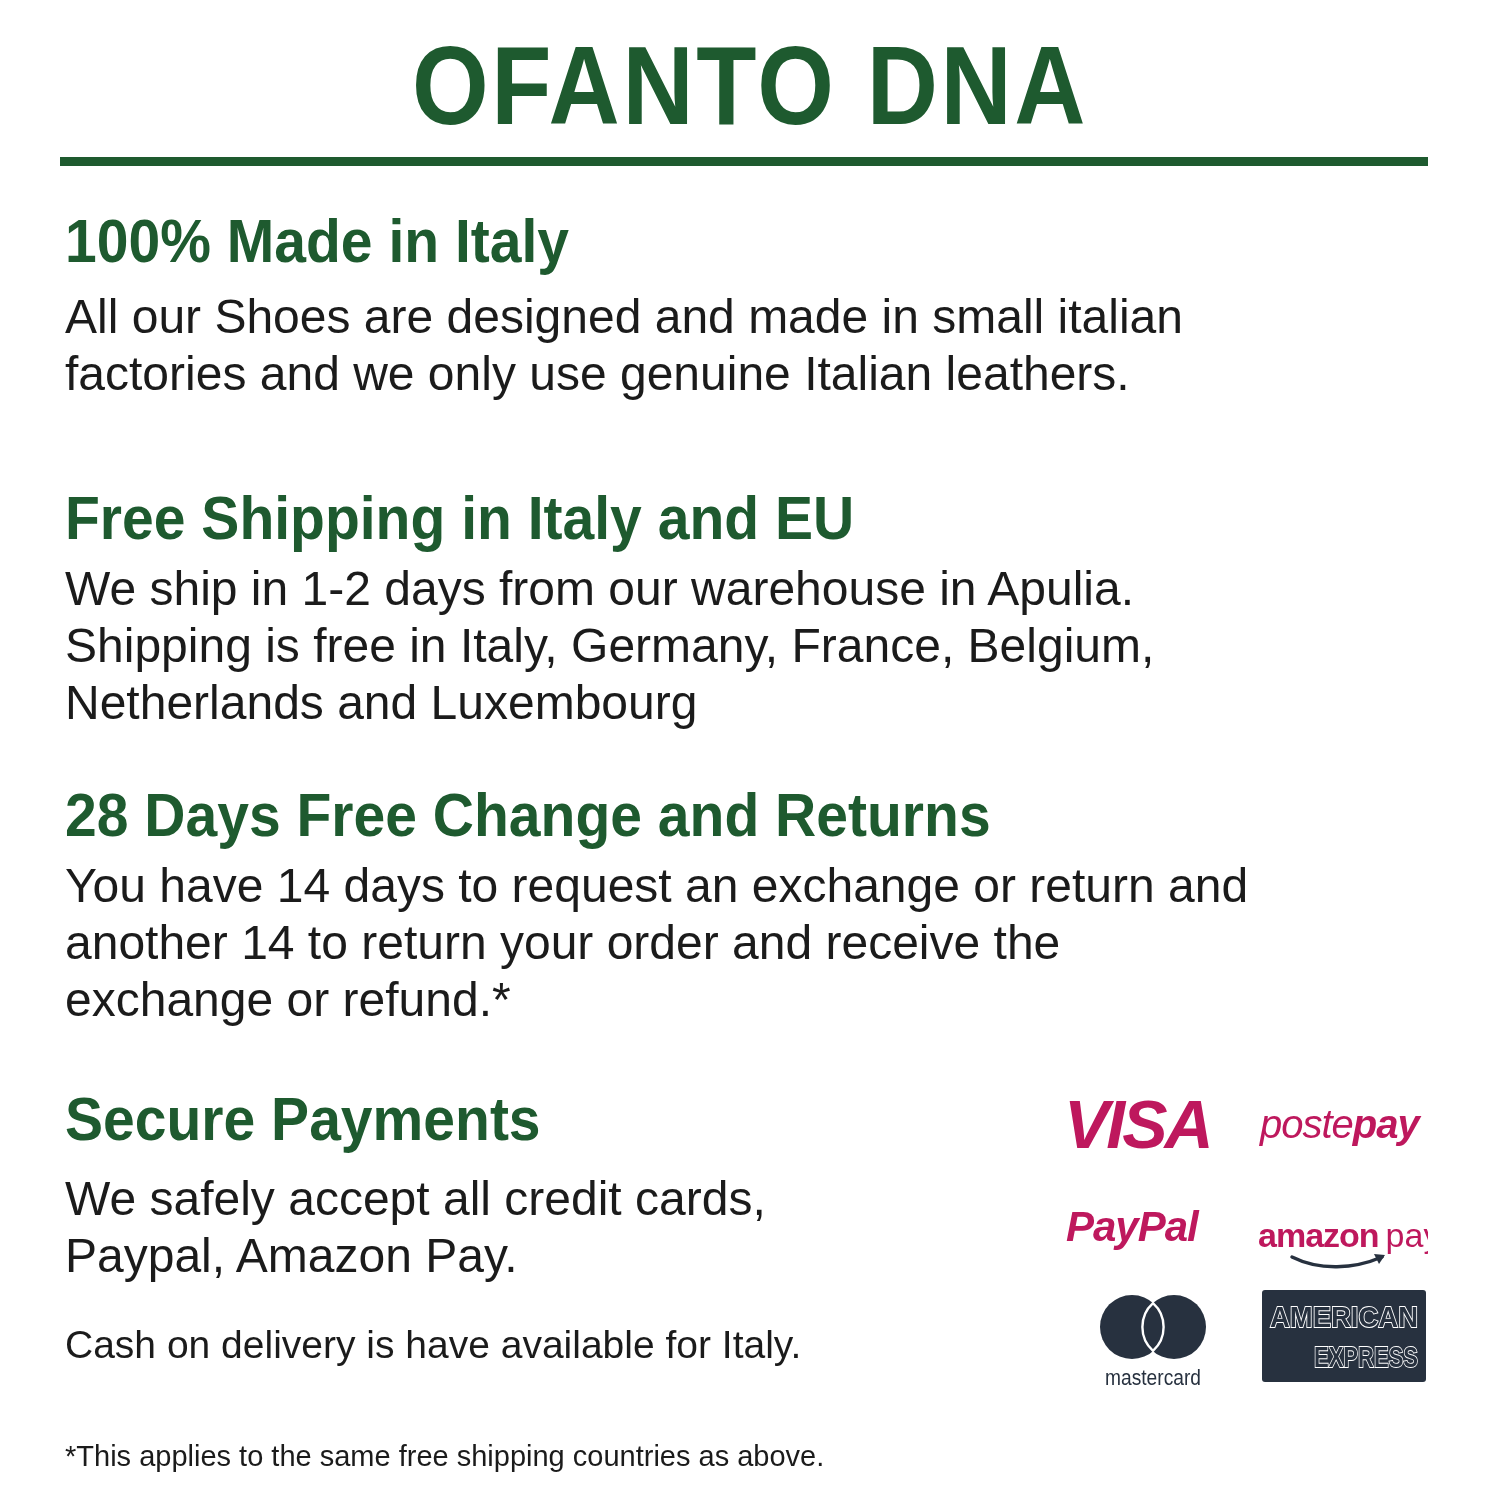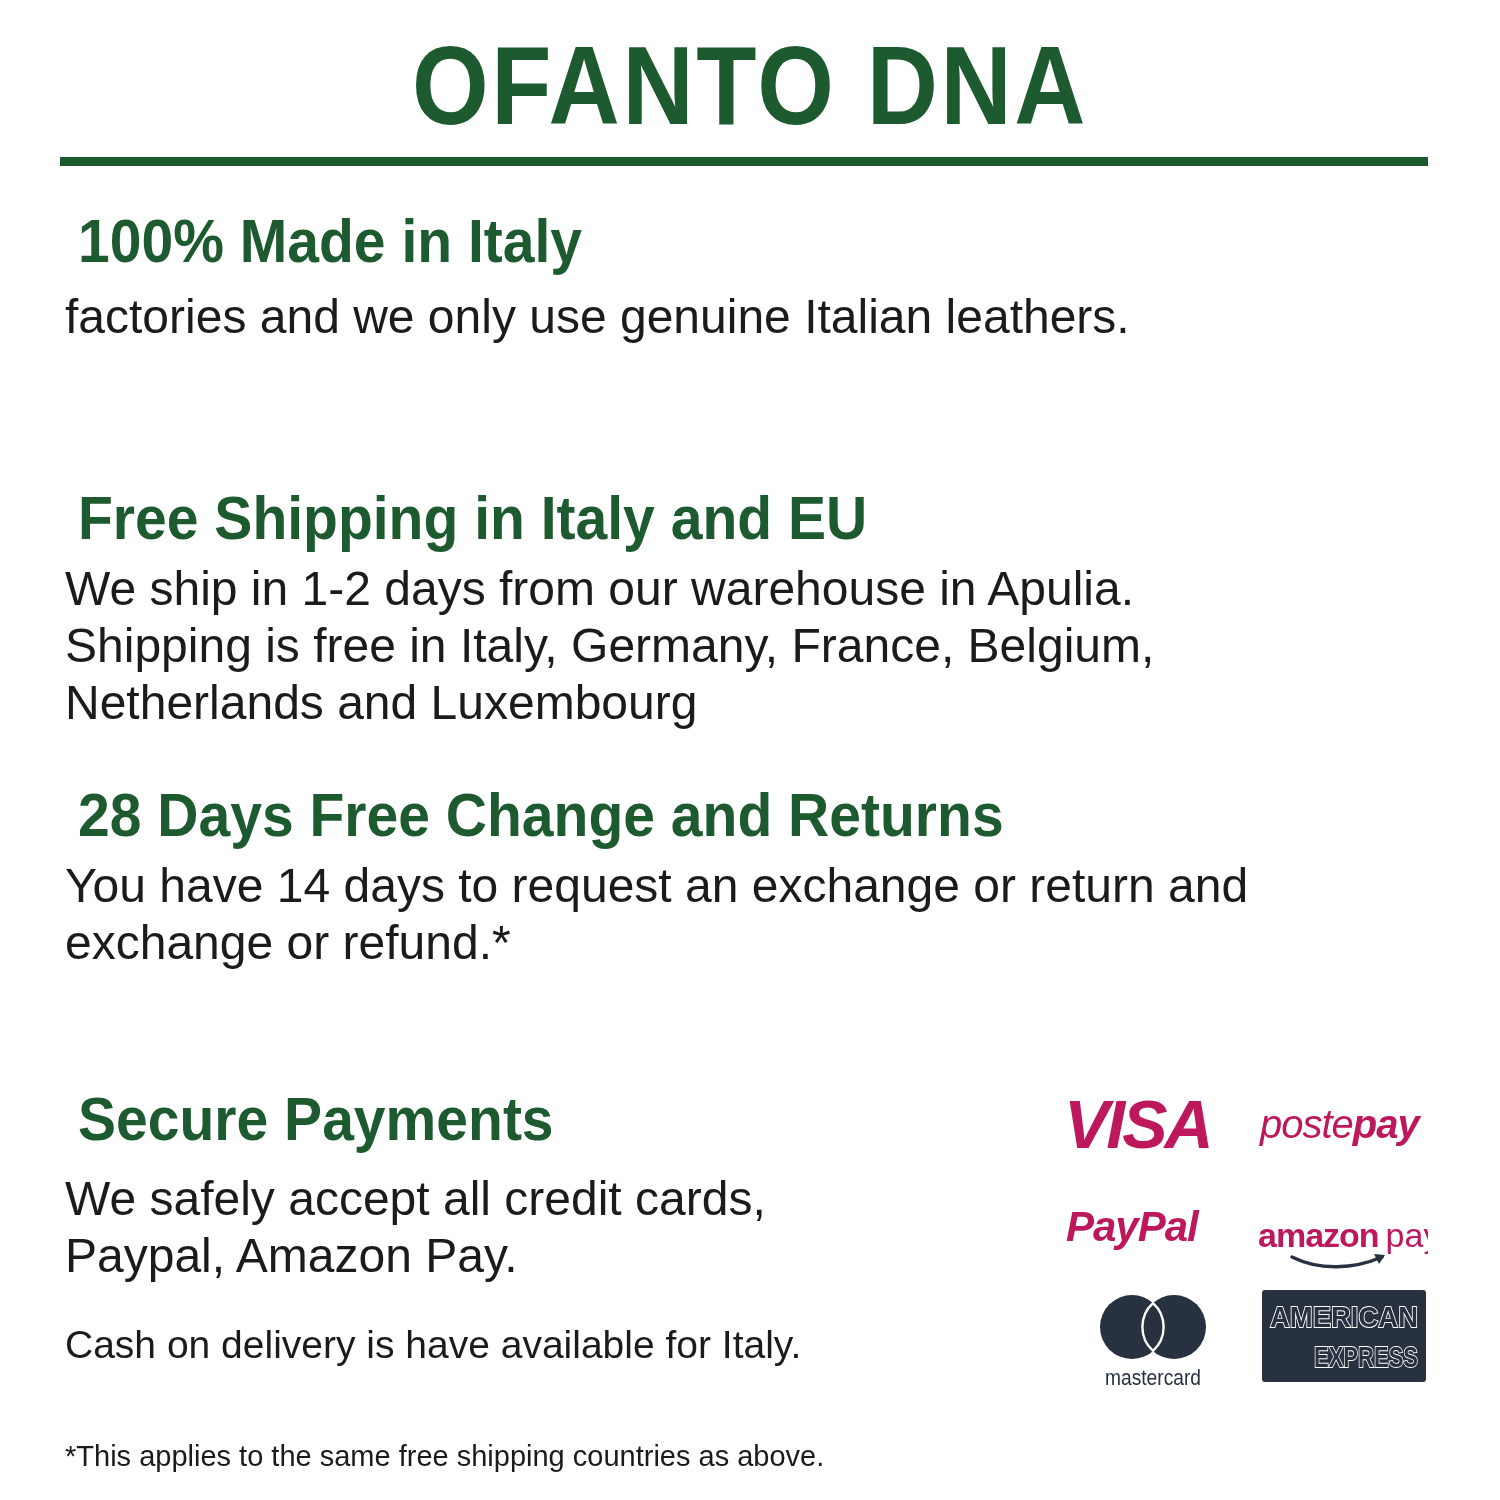--- a/index.html
+++ b/index.html
@@ -13,21 +13,21 @@
     text-align:center; font-size:112px; font-weight:700; line-height:1.0;
     color:#1e5a2f; letter-spacing:3px;
     transform:scaleX(0.88); transform-origin:50% 50%;
     margin:0;
   }
   .rule {
     position:absolute; top:157px; left:60px; width:1408px; height:9px;
     background:#1e5a2f;
   }
   
-  .section { position:absolute; left:78px; }
+  .section { position:absolute; left:65px; }
   .section h2 {
     margin:0; font-size:62px; font-weight:700; color:#1e5a2f;
     line-height:1.05; transform:scaleX(0.92); transform-origin:0 50%;
     white-space:nowrap;
   }
   .para { position:absolute; left:65px; font-size:48px; line-height:57px; color:#1b1b1b; }
   .para div { white-space:nowrap; }
   .sec1-h { top:208px; } .sec1-p { top:288px; }
   .sec2-h { top:485px; } .sec2-p { top:560px; }
   .sec3-h { top:782px; } .sec3-p { top:857px; }
@@ -59,37 +59,39 @@
 
 <div class="page">
 
   <h1 class="title">OFANTO DNA</h1>
   <div class="rule"></div>
 
   <div class="section sec1-h">
     <h2>100% Made in Italy</h2>
   </div>
   <div class="para sec1-p">
+    <div>All our Shoes are designed and made in small italian</div>
     <div>factories and we only use genuine Italian leathers.</div>
   </div>
 
   <div class="section sec2-h">
     <h2>Free Shipping in Italy and EU</h2>
   </div>
   <div class="para sec2-p">
     <div>We ship in 1-2 days from our warehouse in Apulia.</div>
     <div>Shipping is free in Italy, Germany, France, Belgium,</div>
     <div>Netherlands and Luxembourg</div>
   </div>
 
   <div class="section sec3-h">
     <h2>28 Days Free Change and Returns</h2>
   </div>
   <div class="para sec3-p">
     <div>You have 14 days to request an exchange or return and</div>
+    <div>another 14 to return your order and receive the</div>
     <div>exchange or refund.*</div>
   </div>
 
   <div class="section sec4-h">
     <h2>Secure Payments</h2>
   </div>
   <div class="para sec4-p">
     <div>We safely accept all credit cards,</div>
     <div>Paypal, Amazon Pay.</div>
   </div>

